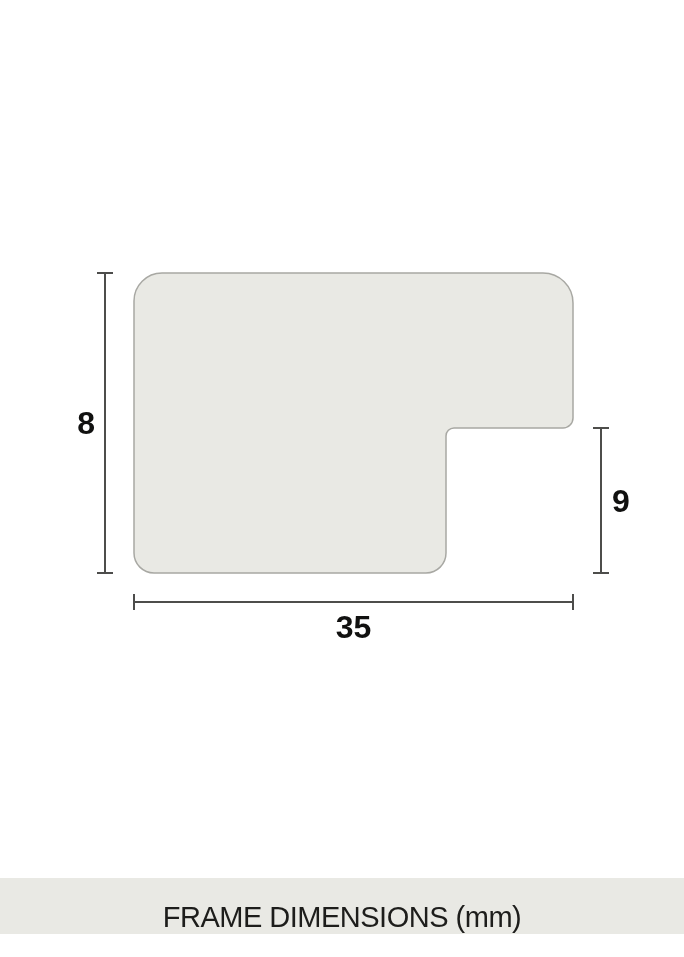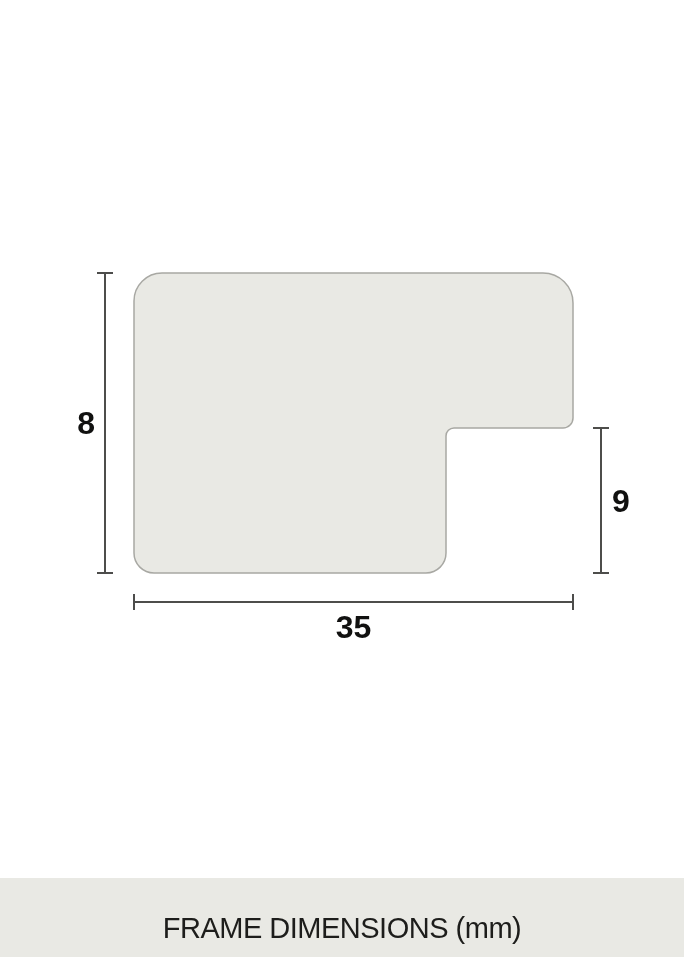--- a/index.html
+++ b/index.html
@@ -57,21 +57,21 @@
     left: 601px;
     top: 484px;
     width: 40px;
     text-align: center;
   }
   .caption-band {
     position: absolute;
     left: 0;
     top: 878px;
     width: 684px;
-    height: 79px;
+    height: 56px;
     background: #e9e9e4;
     display: flex;
     align-items: center;
     justify-content: center;
     padding-top: 22px;
     box-sizing: border-box;
   }
   .caption-text {
     color: #1d1d1b;
     font-size: 29px;

